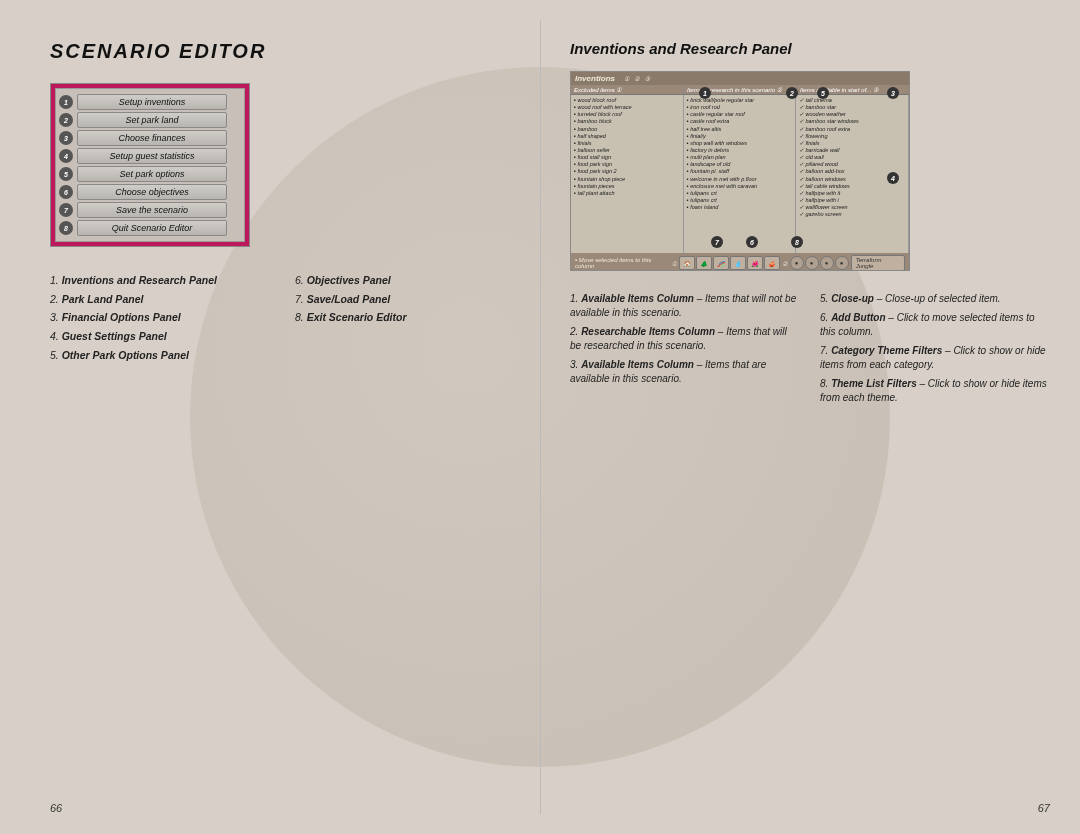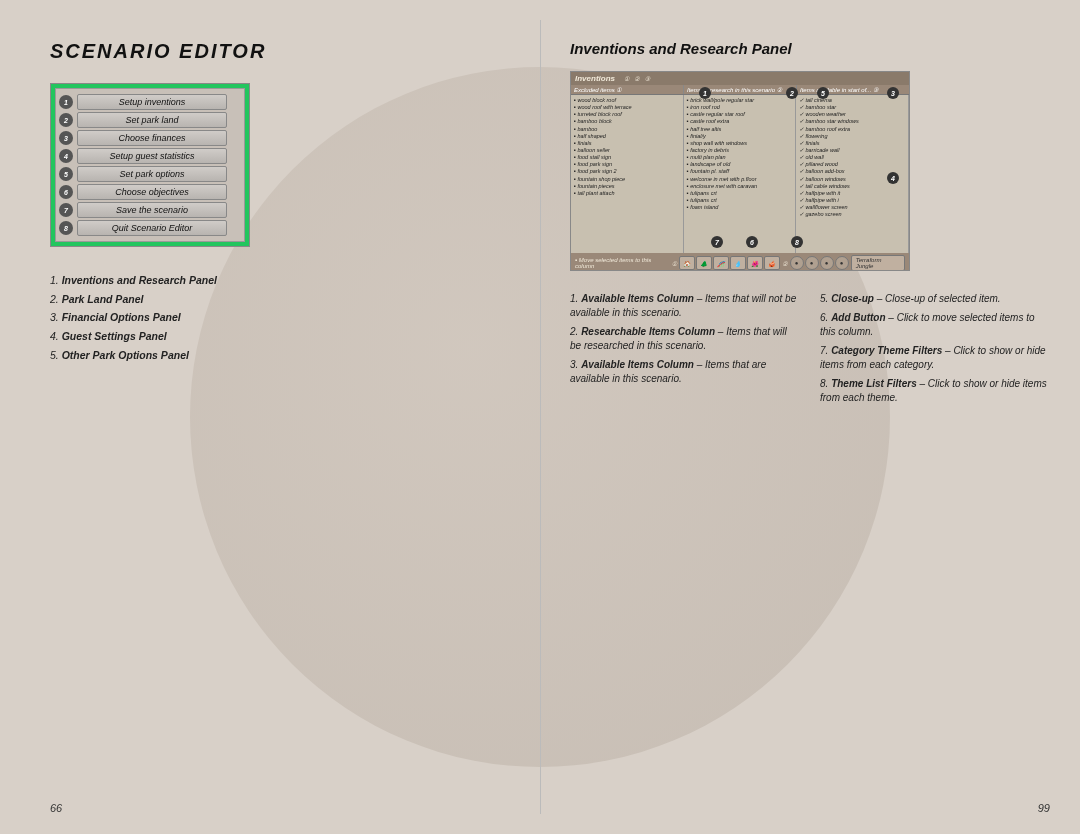--- a/index.html
+++ b/index.html
@@ -82,21 +82,21 @@
       font-weight: bold;
       color: #111;
       margin-bottom: 14px;
     }
 
     
     .menu-image {
       width: 200px;
       margin-bottom: 20px;
       border: 1px solid #888;
-      background: #22c55e;
+      background: #be185d;
       padding: 4px;
     }
 
     .menu-box {
       background: #c8c0b8;
       border: 1px solid #999;
       padding: 3px;
     }
 
     .menu-item-row {
@@ -319,20 +319,25 @@
         </div>
     </div>
 
     <div class="list-section">
       <div class="list-col" id="left-list-left">
       <div class="list-item"><span class="num">1.</span> <span class="bold" style="font-weight: bold;">Inventions and Research Panel</span></div>
           <div class="list-item"><span class="num">2.</span> <span class="bold" style="font-weight: bold;">Park Land Panel</span></div>
           <div class="list-item"><span class="num">3.</span> <span class="bold" style="font-weight: bold;">Financial Options Panel</span></div>
           <div class="list-item"><span class="num">4.</span> <span class="bold" style="font-weight: bold;">Guest Settings Panel</span></div>
           <div class="list-item"><span class="num">5.</span> <span class="bold" style="font-weight: bold;">Other Park Options Panel</span></div>
+        </div>
+      <div class="list-col" id="left-list-right">
+      <div class="list-item"><span class="num">6.</span> <span class="bold" style="font-weight: bold;">Objectives Panel</span></div>
+          <div class="list-item"><span class="num">7.</span> <span class="bold" style="font-weight: bold;">Save/Load Panel</span></div>
+          <div class="list-item"><span class="num">8.</span> <span class="bold" style="font-weight: bold;">Exit Scenario Editor</span></div>
         </div>
     </div>
 
     <div class="page-num-left">66</div>
   </div>
 
   <div class="right-panel">
 
     <h2 class="section-title-right">Inventions and Research Panel</h2>
 
@@ -446,16 +451,16 @@
           <div class="right-list-item"><span class="num">3.</span> <strong>Available Items Column</strong> – Items that are available in this scenario.</div>
         </div>
       <div class="right-list-col" id="right-list-right">
       <div class="right-list-item"><span class="num">5.</span> <strong>Close-up</strong> – Close-up of selected item.</div>
           <div class="right-list-item"><span class="num">6.</span> <strong>Add Button</strong> – Click to move selected items to this column.</div>
           <div class="right-list-item"><span class="num">7.</span> <strong>Category Theme Filters</strong> – Click to show or hide items from each category.</div>
           <div class="right-list-item"><span class="num">8.</span> <strong>Theme List Filters</strong> – Click to show or hide items from each theme.</div>
         </div>
     </div>
 
-    <div class="page-num-right">99</div>
+    <div class="page-num-right">67</div>
   </div>
 
 </div>
 
 </body></html>

